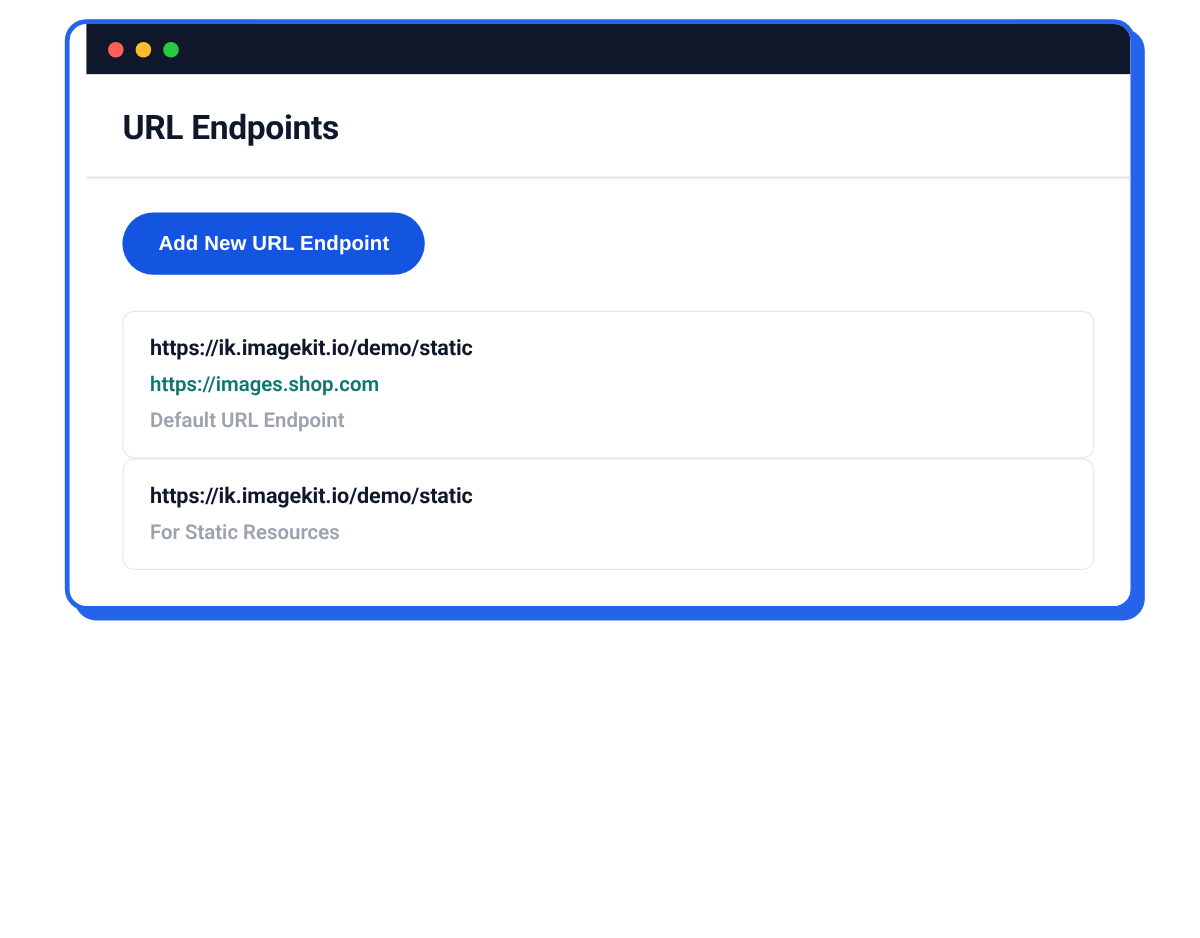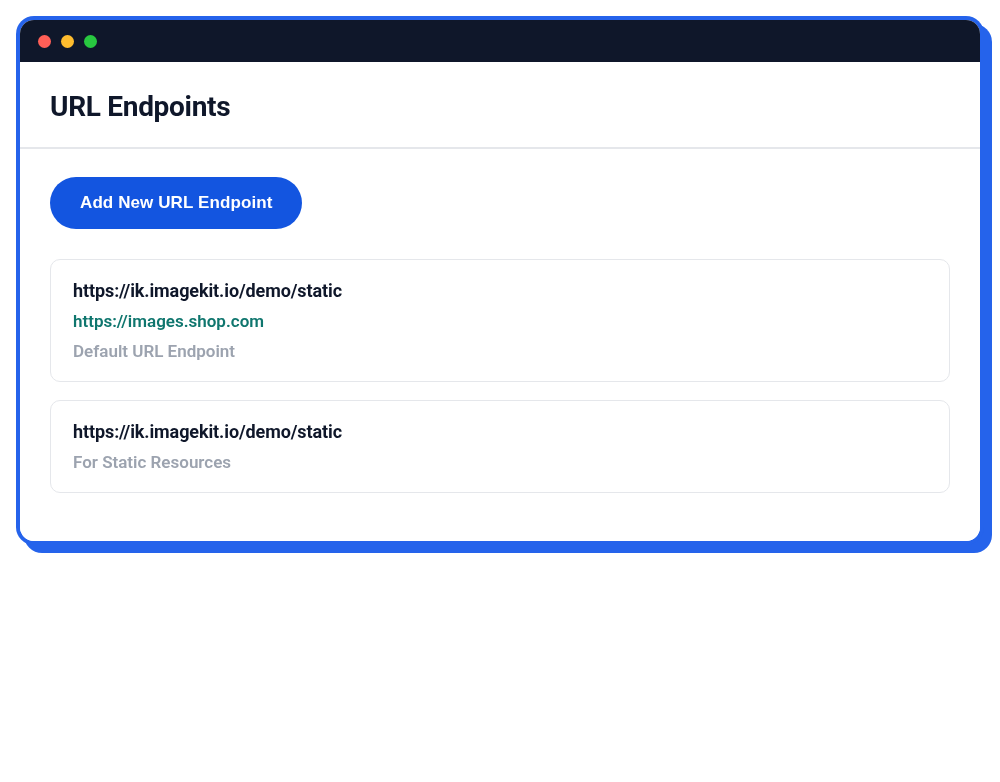--- a/index.html
+++ b/index.html
@@ -6,26 +6,27 @@
       margin: 0;
       padding: 0;
       box-sizing: border-box;
     }
     body {
       font-family: -apple-system, BlinkMacSystemFont, 'Segoe UI', Roboto, Helvetica, Arial, sans-serif;
       background: #ffffff;
       padding: 20px;
     }
     .window {
-      width: 960px;
+      width: 884px;
       margin: 0 auto;
       background: #ffffff;
       border-radius: 14px;
       box-shadow: 0 0 0 4px #2563eb, 8px 8px 0 4px #2563eb;
       overflow: hidden;
+      padding-left: 14px;
     }
     .titlebar {
       background: #0f172a;
       height: 42px;
       display: flex;
       align-items: center;
       padding: 0 18px;
       gap: 10px;
     }
     .traffic-light {
@@ -65,21 +66,20 @@
       font-size: 17px;
       font-weight: 600;
       cursor: pointer;
       margin-bottom: 30px;
       letter-spacing: 0.1px;
     }
     .endpoint-card {
       border: 1px solid #e5e7eb;
       border-radius: 10px;
       padding: 20px 22px;
-      margin-bottom: 18px;
     }
     .endpoint-primary {
       font-size: 18px;
       font-weight: 700;
       color: #0f172a;
       margin-bottom: 10px;
       letter-spacing: -0.1px;
     }
     .endpoint-alias {
       font-size: 17px;

